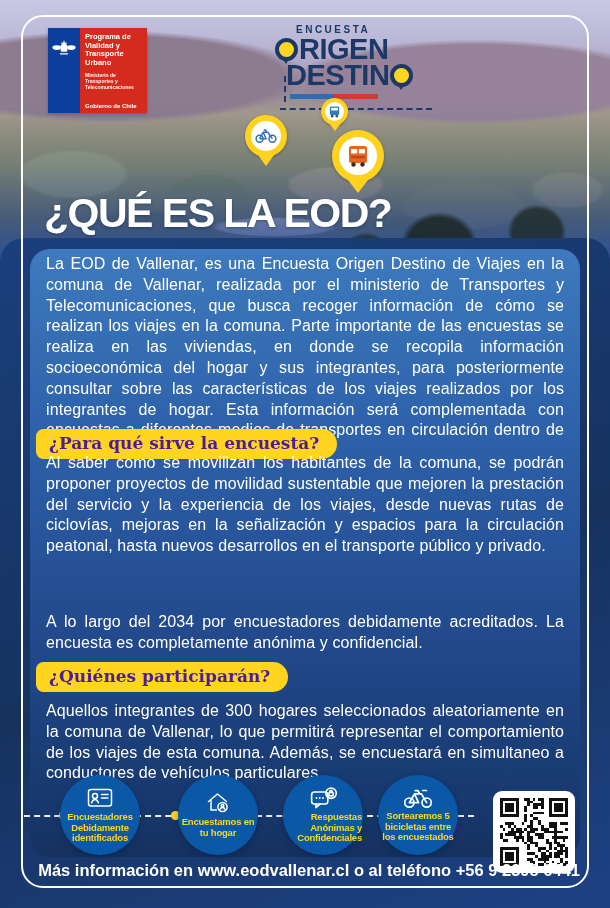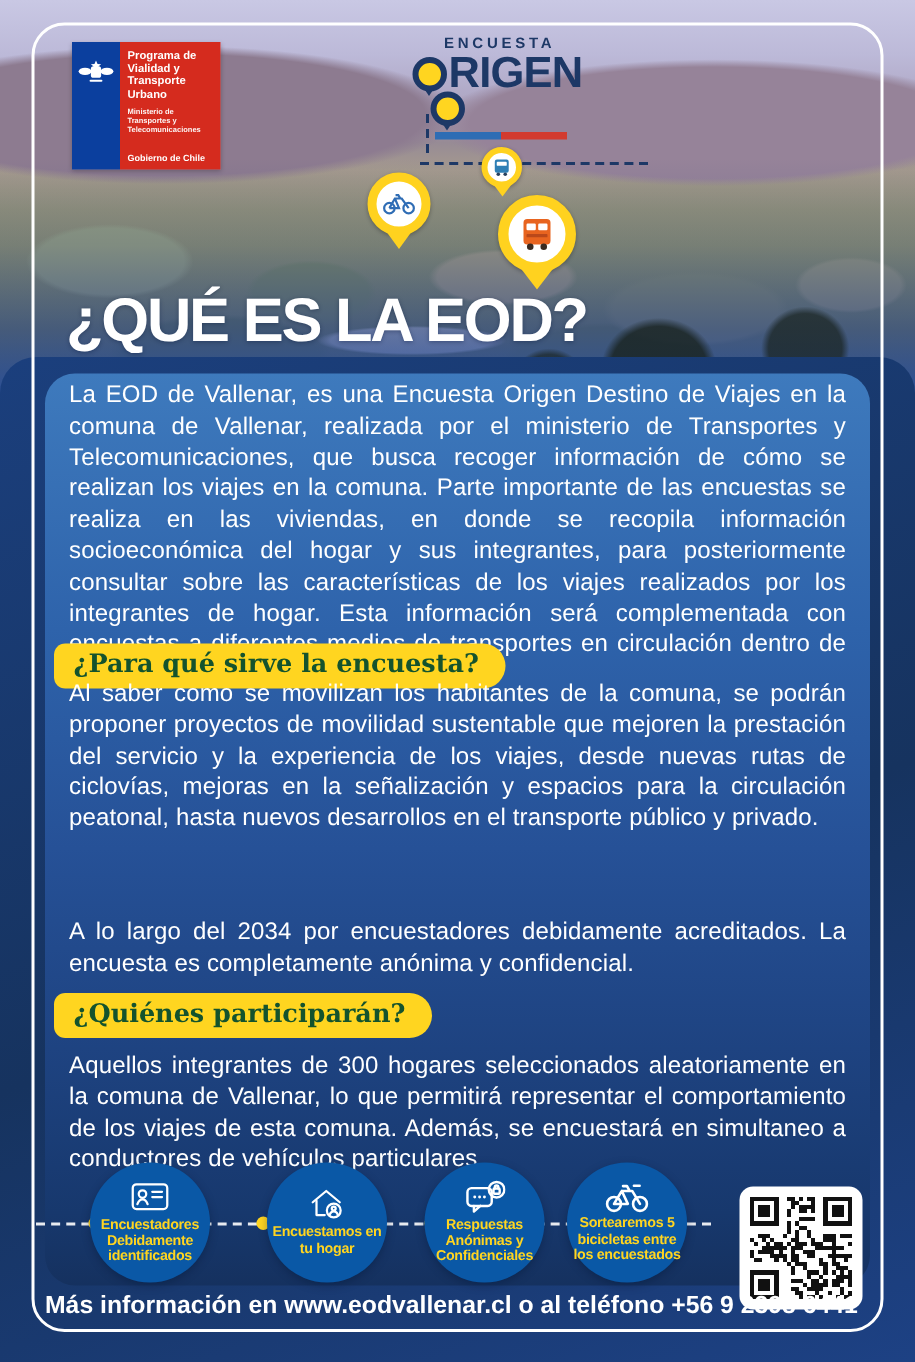--- a/index.html
+++ b/index.html
@@ -61,37 +61,37 @@
   .pin-tail{width:0;height:0;border-left:8px solid transparent;border-right:8px solid transparent;
     border-top:11px solid #ffd21f;margin-top:-2px;}
   
   .title{position:absolute;left:44px;top:190px;z-index:6;color:#fff;font-size:41px;font-weight:800;
     letter-spacing:-1.5px;text-shadow:0 1px 3px rgba(10,25,60,.4);}
   
   .panel{position:absolute;left:30px;top:249px;width:550px;height:608px;border-radius:20px;z-index:4;
     background:linear-gradient(180deg,#3e7abd 0%,#2e63ab 28%,#265197 52%,#1e4381 74%,#17386d 92%,#15315f 100%);}
   .panel p{position:absolute;left:16px;width:518px;margin:0;color:#fff;font-size:16px;
     line-height:1.3;text-align:justify;letter-spacing:.1px;}
-  .pill{position:absolute;left:6px;display:inline-block;background:#ffd520;color:#14532d;
+  .pill{position:absolute;left:6px;display:inline-block;background:#ffd520;color:#4c1d95;
     font-family:"DejaVu Serif",serif;font-weight:bold;font-size:17px;
     padding:4px 18px 6px 13px;border-radius:8px 16px 16px 8px;}
   .p1{top:5px;} .pill1{top:180px;} .p2{top:204px;} .pill2{top:327px;}
   .p3{top:363px;} .pill3{top:413px;} .p4{top:452px;}
   
   .badges{position:absolute;left:0;top:516px;width:550px;height:100px;}
   .connector{position:absolute;left:-6px;top:50px;width:450px;border-top:2px dashed rgba(255,255,255,.9);}
   .cdot{position:absolute;top:46px;width:9px;height:9px;border-radius:50%;background:#ffd520;}
   .badge{position:absolute;top:10px;width:80px;height:80px;border-radius:50%;background:#0a58a6;
     display:flex;flex-direction:column;align-items:center;justify-content:center;text-align:center;
     box-shadow:0 2px 6px rgba(0,20,50,.35);}
   .badge-label{width:78px;color:#ffd520;font-weight:bold;font-size:9.5px;line-height:1.15;letter-spacing:-.2px;margin-top:2px;}
   .qr{position:absolute;left:463px;top:26px;width:82px;height:82px;background:#fff;border-radius:9px;
     display:flex;align-items:center;justify-content:center;}
   
-  .footer{position:absolute;left:30px;top:861px;width:550px;text-align:left;color:#fff;
+  .footer{position:absolute;left:30px;top:861px;width:550px;text-align:right;color:#fff;
     font-weight:bold;font-size:16.5px;z-index:5;}
 </style>
 </head>
 <body>
 
 <div class="canvas">
 
   <div class="photo"></div>
   <div class="photo-shade"></div>
   <div class="navy-bg"></div>
@@ -115,20 +115,21 @@
     </div>
   </div>
 
   <div class="brand">
     <div class="brand-encuesta">ENCUESTA</div>
     <div class="brand-row">
       <span class="pin-o"></span>
         <span>RIGEN</span>
     </div>
     <div class="brand-row brand-row2">
+      <span>DESTIN</span>
         <span class="pin-o"></span>
     </div>
     <div class="brand-bar"></div>
     <div class="brand-dash-v"></div>
     <div class="brand-dash-h"></div>
   </div>
 
   <div class="pin" style="left:245px;top:115px;">
     <div class="pin-head" style="width:30px;height:30px;border-width:6px;">
       <svg width="22" height="16" viewBox="0 0 24 16">
@@ -205,21 +206,21 @@
             <path d="M2.5 10.5 L11.5 3 L20.5 10.5"></path>
             <path d="M5 9.5 V19 h5.5"></path>
             <circle cx="16.5" cy="16" r="4.6"></circle>
             <circle cx="16.5" cy="14.7" r="1.3"></circle>
             <path d="M13.9 18.6c.5-1.3 1.4-2 2.6-2s2.1.7 2.6 2"></path>
           </g>
         </svg>
         <div class="badge-label">Encuestamos en tu hogar</div>
       </div>
 
-      <div class="badge" style="left:253px;">
+      <div class="badge" style="left:253px;text-align:right;">
         <svg width="27" height="24" viewBox="0 0 25 22">
           <g fill="none" stroke="#fff" stroke-width="1.5" stroke-linecap="round" stroke-linejoin="round">
             <rect x="1.5" y="5.5" width="15" height="11" rx="2.5"></rect>
             <path d="M5.5 16.5 v3.5 l4-3.5"></path>
             <circle cx="19.5" cy="6.5" r="4.8"></circle>
             <rect x="17.6" y="5.8" width="3.8" height="3.2" rx=".7"></rect>
             <path d="M18.4 5.8 V5 a1.1 1.1 0 0 1 2.2 0 v.8"></path>
           </g>
           <g fill="#fff">
             <circle cx="6" cy="11" r=".9"></circle>

